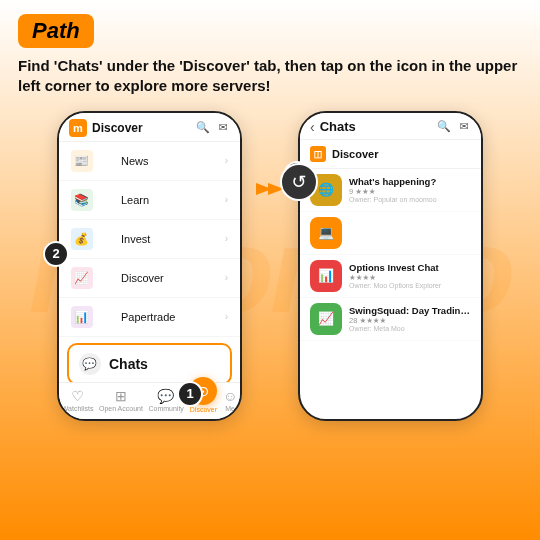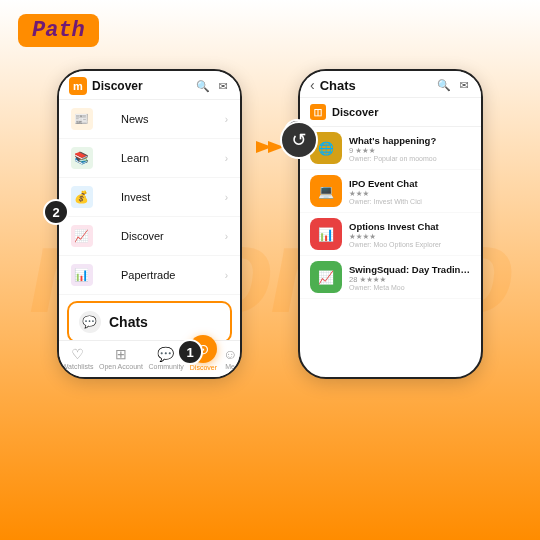--- a/index.html
+++ b/index.html
@@ -40,25 +40,24 @@
       padding: 14px 18px 0 18px;
     }
     .path-badge {
       background: #ff8c00;
       border-radius: 8px;
       padding: 4px 14px;
       display: inline-block;
       margin-bottom: 8px;
     }
     .path-badge span {
-      color: #701a75;
+      color: #000000;
       font-size: 22px;
       font-weight: 700;
       font-style: italic;
-      font-family: Liberation Mono, monospace;
     }
     .instruction-text {
       font-size: 15px;
       font-weight: 700;
       color: #111;
       line-height: 1.35;
       max-width: 500px;
     }
 
     
@@ -360,20 +359,21 @@
 <body>
 
 <div class="watermark">
   <span class="watermark-text">moomoo</span>
 </div>
 
 <div class="header">
   <div class="path-badge">
     <span>Path</span>
   </div>
+  <div class="instruction-text">Find 'Chats' under the 'Discover' tab, then tap on the icon in the upper left corner to explore more servers!</div>
 </div>
 
 <div class="phones-area">
 
   <div style="position:relative;">
 
     <div class="step-badge" style="left:-14px; top:130px;">
       <span>2</span>
     </div>
 
@@ -509,25 +509,20 @@
           <div class="chat-avatar" style="background:#d4a017;">🌐</div>
           <div class="chat-info">
             <div class="chat-name">What's happening?</div>
             <div class="chat-member-count">9 ★★★</div>
             <div class="chat-owner">Owner: Popular on moomoo</div>
           </div>
         </div>
 
         <div class="chat-item">
           <div class="chat-avatar" style="background:#ff8c00;">💻</div>
-          <div class="chat-info">
-            <div class="chat-name">IPO Event Chat</div>
-            <div class="chat-member-count">★★★</div>
-            <div class="chat-owner">Owner: Invest With Cici</div>
-          </div>
         </div>
 
         <div class="chat-item">
           <div class="chat-avatar" style="background:#e84040;">📊</div>
           <div class="chat-info">
             <div class="chat-name">Options Invest Chat</div>
             <div class="chat-member-count">★★★★</div>
             <div class="chat-owner">Owner: Moo Options Explorer</div>
           </div>
         </div>

